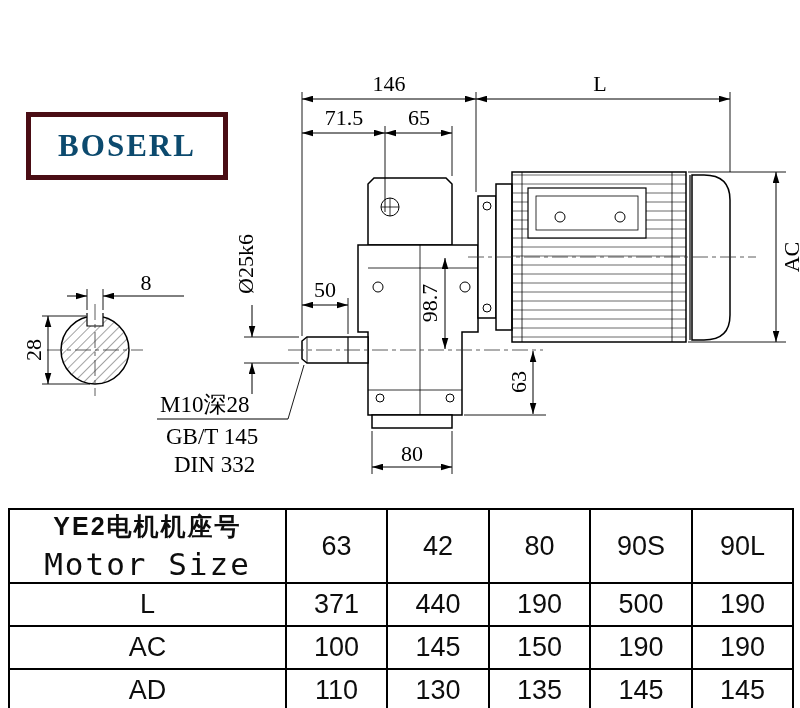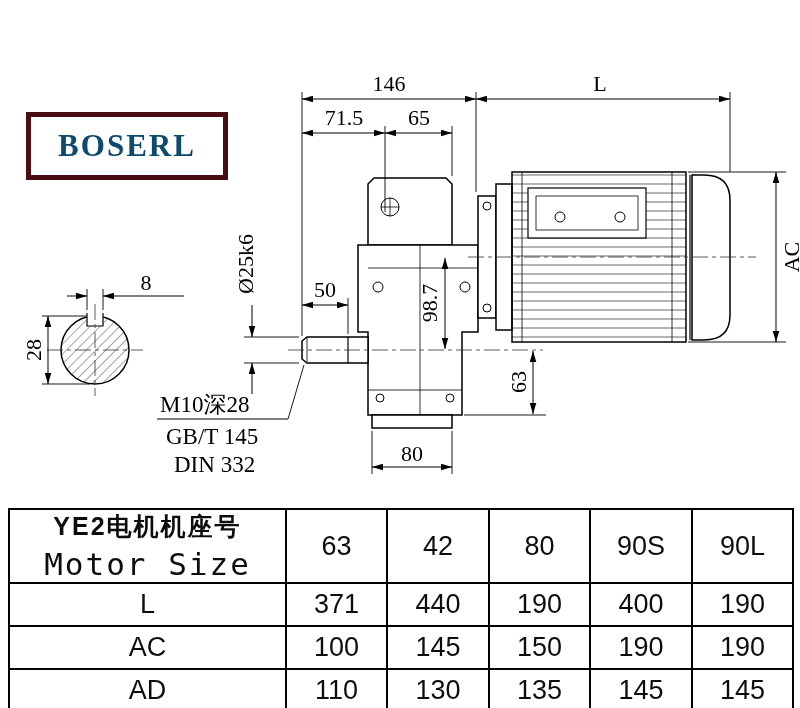--- a/index.html
+++ b/index.html
@@ -198,21 +198,21 @@
         <td>42</td>
         <td>80</td>
         <td>90S</td>
         <td>90L</td>
       </tr>
       <tr>
         <td>L</td>
         <td>371</td>
         <td>440</td>
         <td>190</td>
-        <td>400</td>
+        <td>500</td>
         <td>190</td>
       </tr>
       <tr>
         <td>AC</td>
         <td>100</td>
         <td>145</td>
         <td>150</td>
         <td>190</td>
         <td>190</td>
       </tr>

